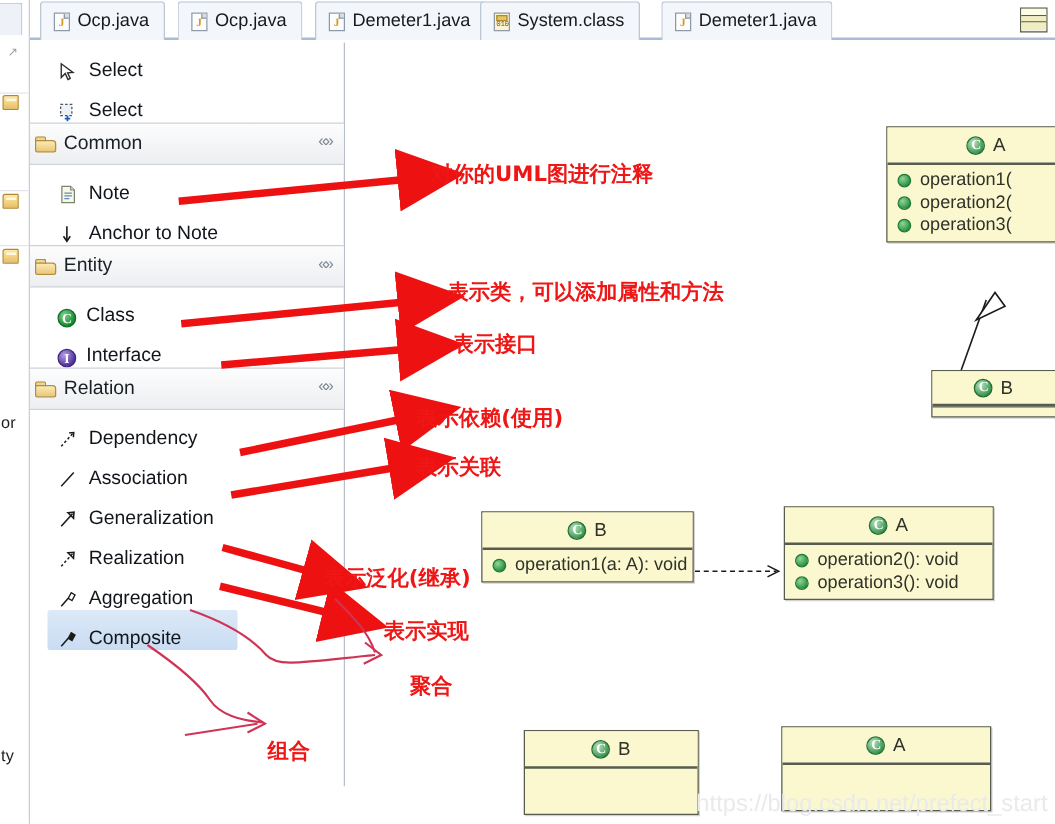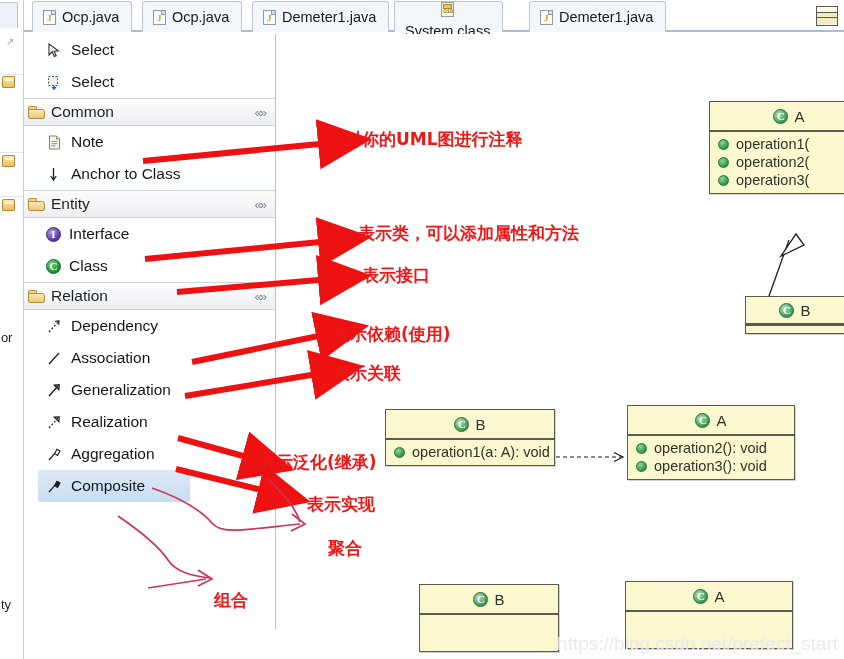--- a/index.html
+++ b/index.html
@@ -94,27 +94,27 @@
   .tab-tool i.h2{ height:5px; background:#f0eec0; }
   .tab-tool i.h3{ height:6px; background:#f0eec0; border-bottom:none; }
 
   
   .palette {
     position:absolute; left:24px; top:34px; width:252px; height:595px;
     background:#ffffff;
     border-right:1px solid #b9bfc8;
   }
   .pal-row {
-    position:relative; height:32px; display:flex; align-items:center;
+    position:relative; height:32px; display:flex; align-items:flex-end;
     padding-left:22px; font-size:15.5px; color:#12161c;
     white-space:nowrap;
   }
   .pal-row .lbl { margin-left:8px; }
   .pal-group {
-    position:relative; height:28px; display:flex; align-items:center;
+    position:relative; height:34px; display:flex; align-items:center;
     padding-left:4px; font-size:15.5px; color:#1b1f26;
     background:linear-gradient(#fdfdfd,#eceef1);
     border-top:1px solid #cdd2d8; border-bottom:1px solid #cdd2d8;
   }
   .pal-group .lbl{ margin-left:6px; }
   .pal-group .chev{
     position:absolute; right:10px; top:6px; font-size:13px; color:#7d8894;
     letter-spacing:-2px;
   }
   .pal-row.selected {
@@ -245,21 +245,21 @@
     </div>
 
     <div class="tab" style="left:228px;">
       <span class="file-ico java">
           <span class="corner"></span>
           <span class="mark">J</span>
         </span>
       <span>Demeter1.java</span>
     </div>
 
-    <div class="tab" style="left:370px;flex-direction:column;">
+    <div class="tab" style="left:360px;">
       <span class="file-ico cls">
           <span class="fold"></span>
           <span class="bits">010</span>
         </span>
       <span>System.class</span>
     </div>
 
     <div class="tab" style="left:505px;">
       <span class="file-ico java">
           <span class="corner"></span>
@@ -316,40 +316,40 @@
       <span class="lbl">Note</span>
     </div>
 
     <div class="pal-row">
       <span class="ico">
         <svg width="17" height="17" viewBox="0 0 17 17">
           <path d="M7.5 2 L7.5 13" stroke="#1b1b1b" stroke-width="1.3"></path>
           <path d="M4.8 10 L7.5 14 L10.2 10" fill="none" stroke="#1b1b1b" stroke-width="1.3"></path>
         </svg>
       </span>
-      <span class="lbl">Anchor to Class</span>
+      <span class="lbl">Anchor to Note</span>
     </div>
 
     <div class="pal-group">
       <span class="folder-ico">
           <span class="t"></span>
           <span class="b"></span>
         </span>
       <span class="lbl">Entity</span>
       <span class="chev">«»</span>
     </div>
 
     <div class="pal-row">
+      <span class="cls-ico"></span>
+      <span class="lbl">Class</span>
+    </div>
+
+    <div class="pal-row">
       <span class="int-ico"></span>
       <span class="lbl">Interface</span>
-    </div>
-
-    <div class="pal-row">
-      <span class="cls-ico"></span>
-      <span class="lbl">Class</span>
     </div>
 
     <div class="pal-group">
       <span class="folder-ico">
           <span class="t"></span>
           <span class="b"></span>
         </span>
       <span class="lbl">Relation</span>
       <span class="chev">«»</span>
     </div>

